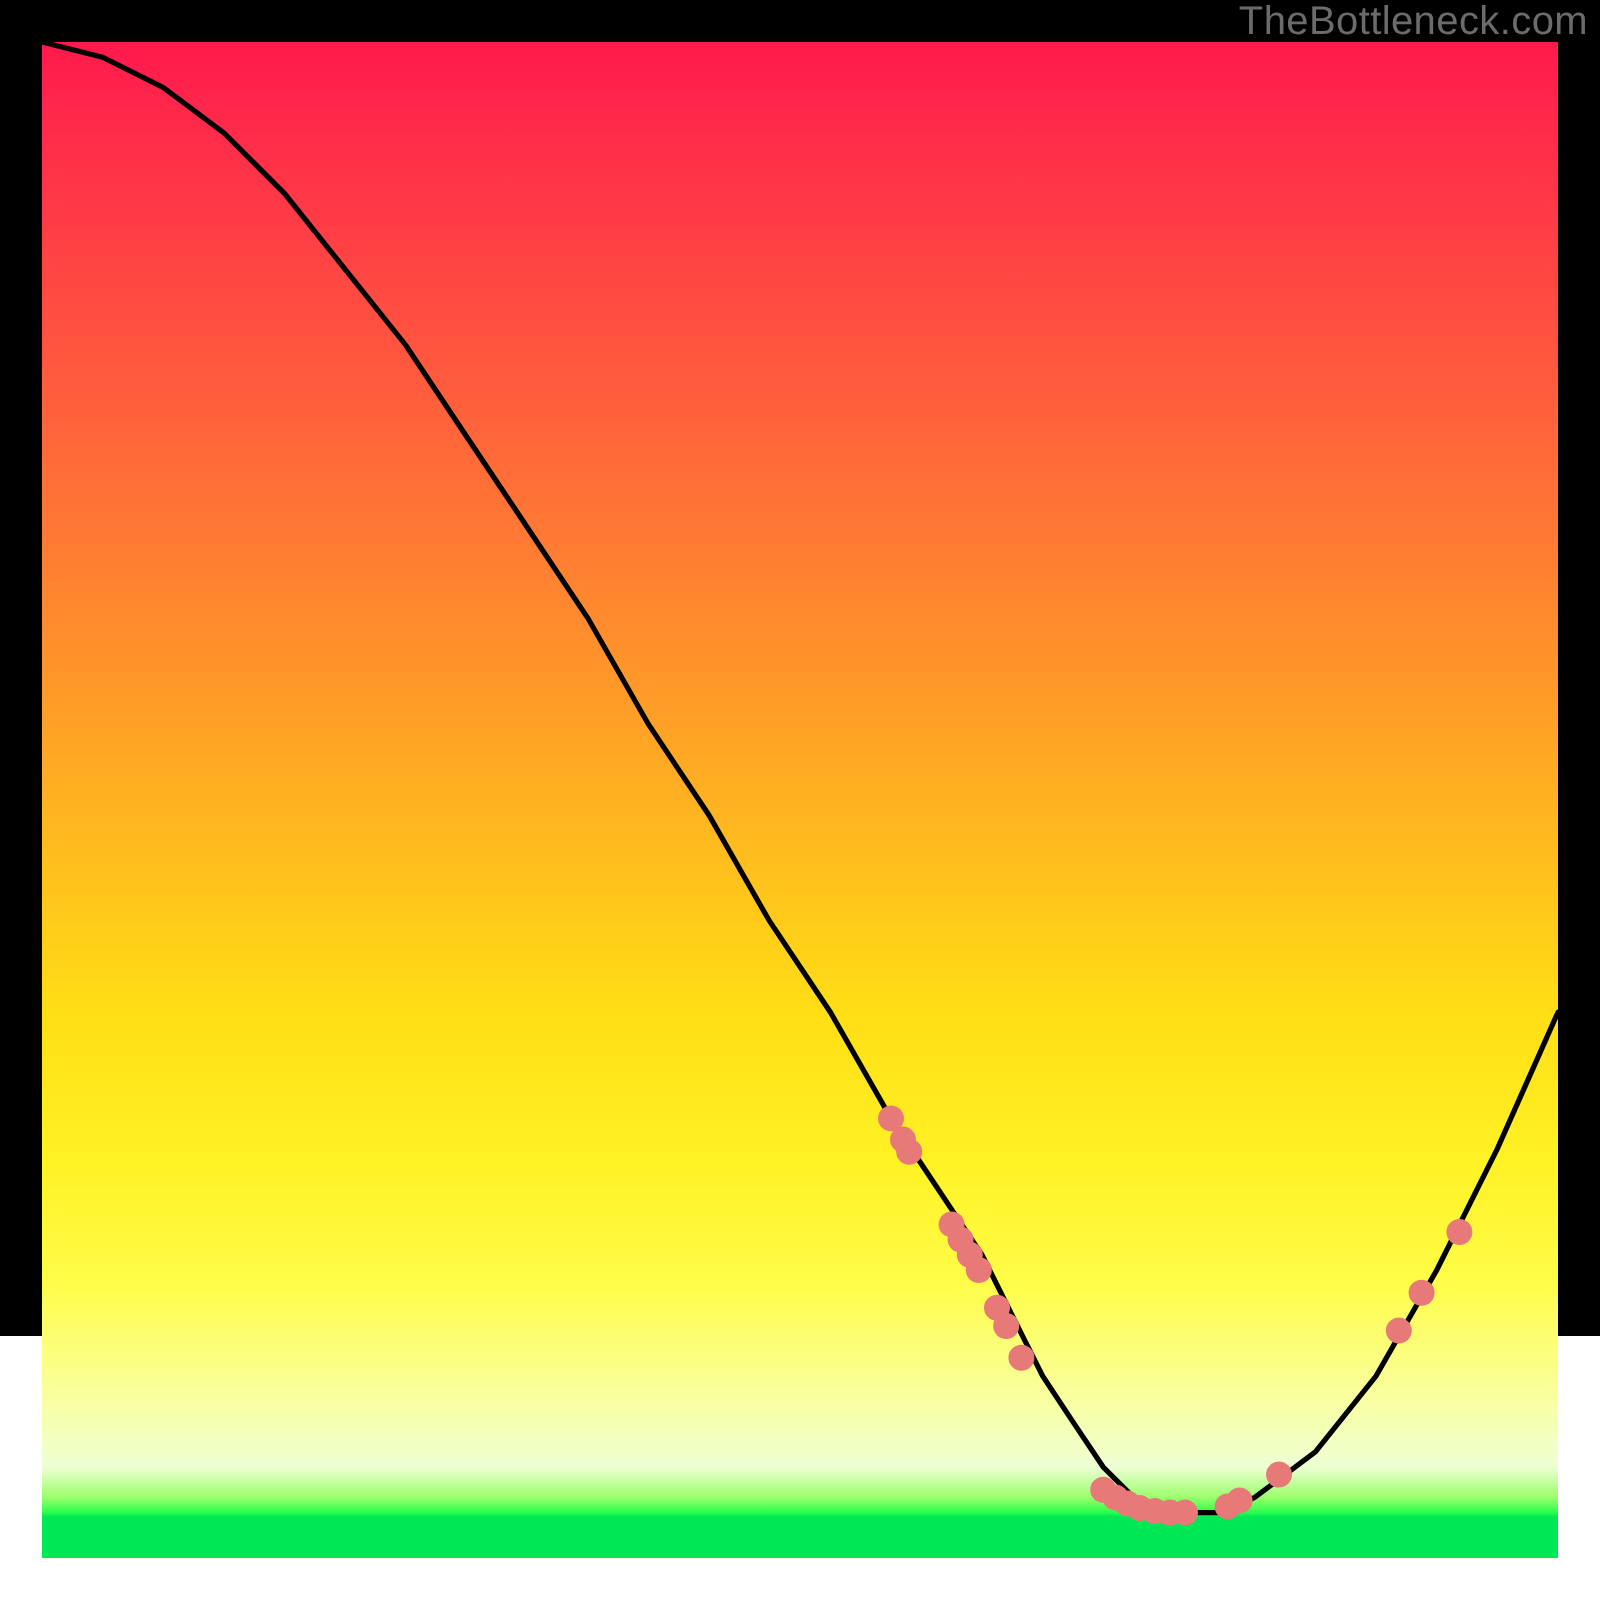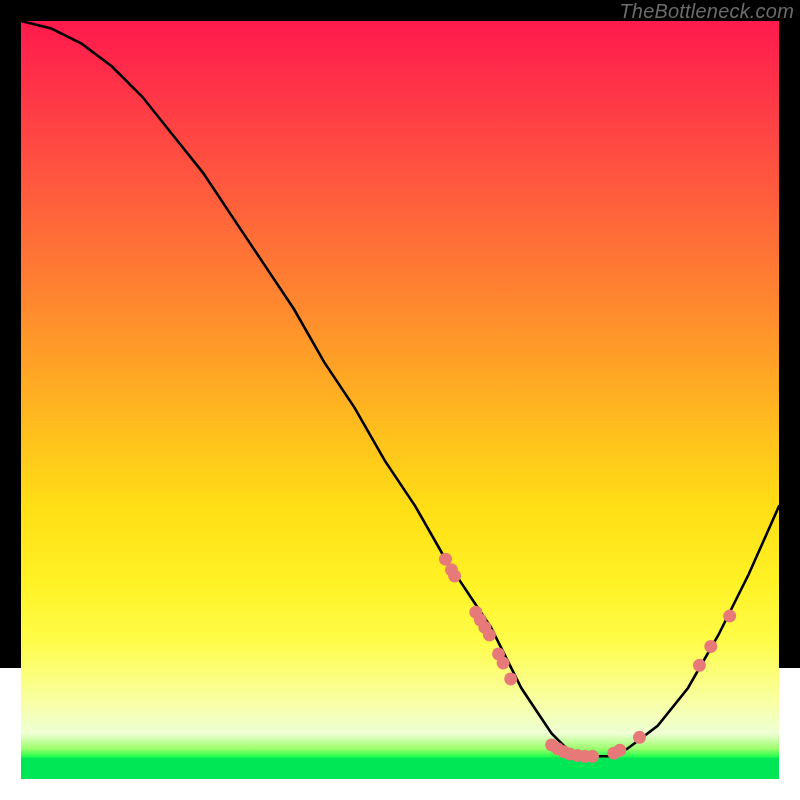--- a/index.html
+++ b/index.html
@@ -11,21 +11,20 @@
     overflow: hidden;
     font-family: Arial, Helvetica, sans-serif;
   }
   .frame {
     position: absolute;
     left: 0;
     top: 0;
     width: 800px;
     height: 668px;
     background: #000;
-    font-style: italic;
   }
   .plot-area {
     position: absolute;
     left: 21px;
     top: 21px;
     width: 758px;
     height: 758px;
     
     background: linear-gradient(
       to bottom,

